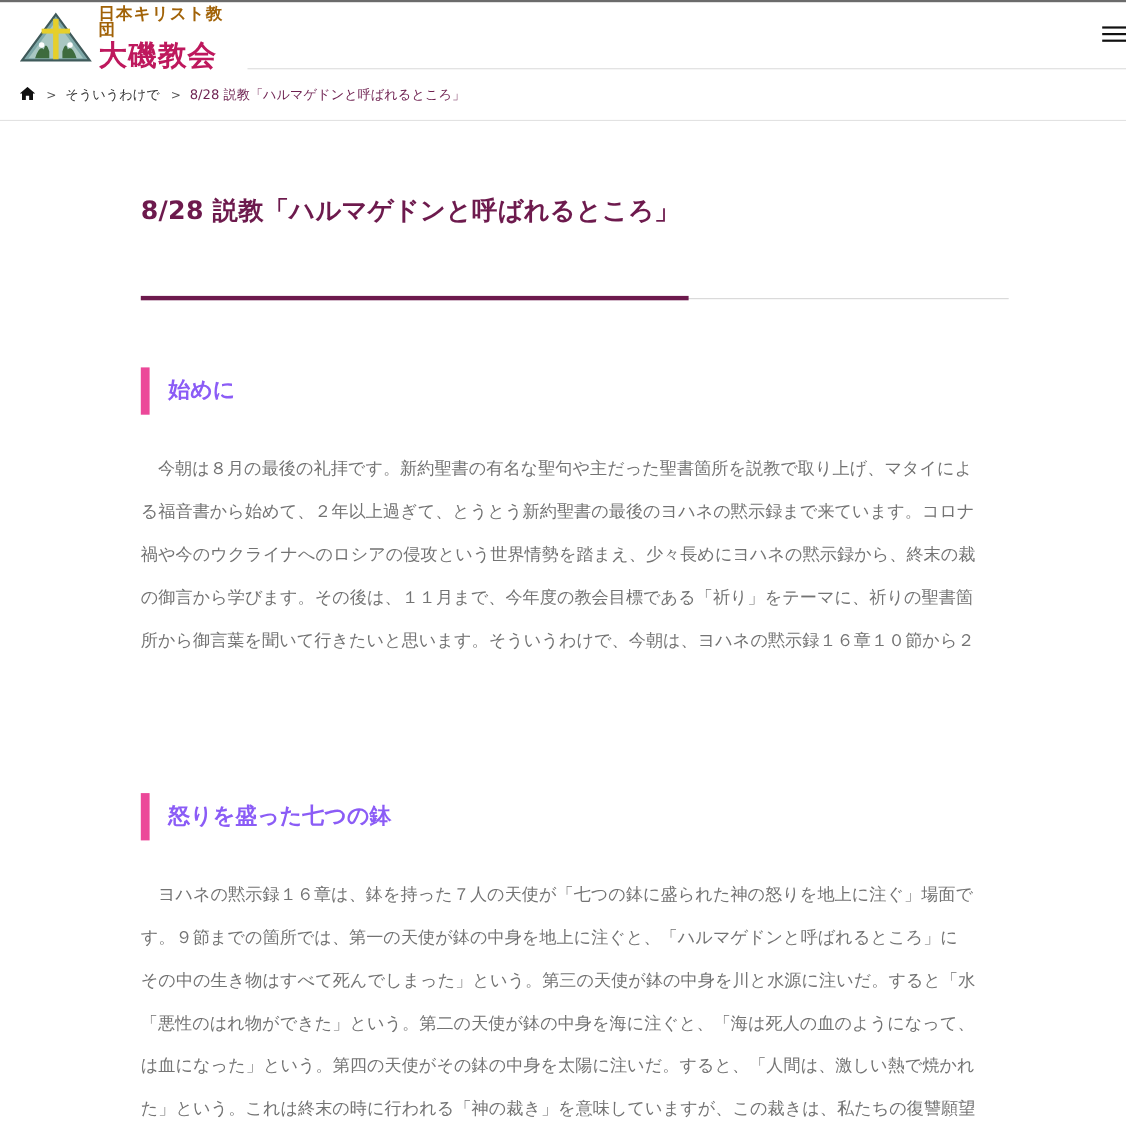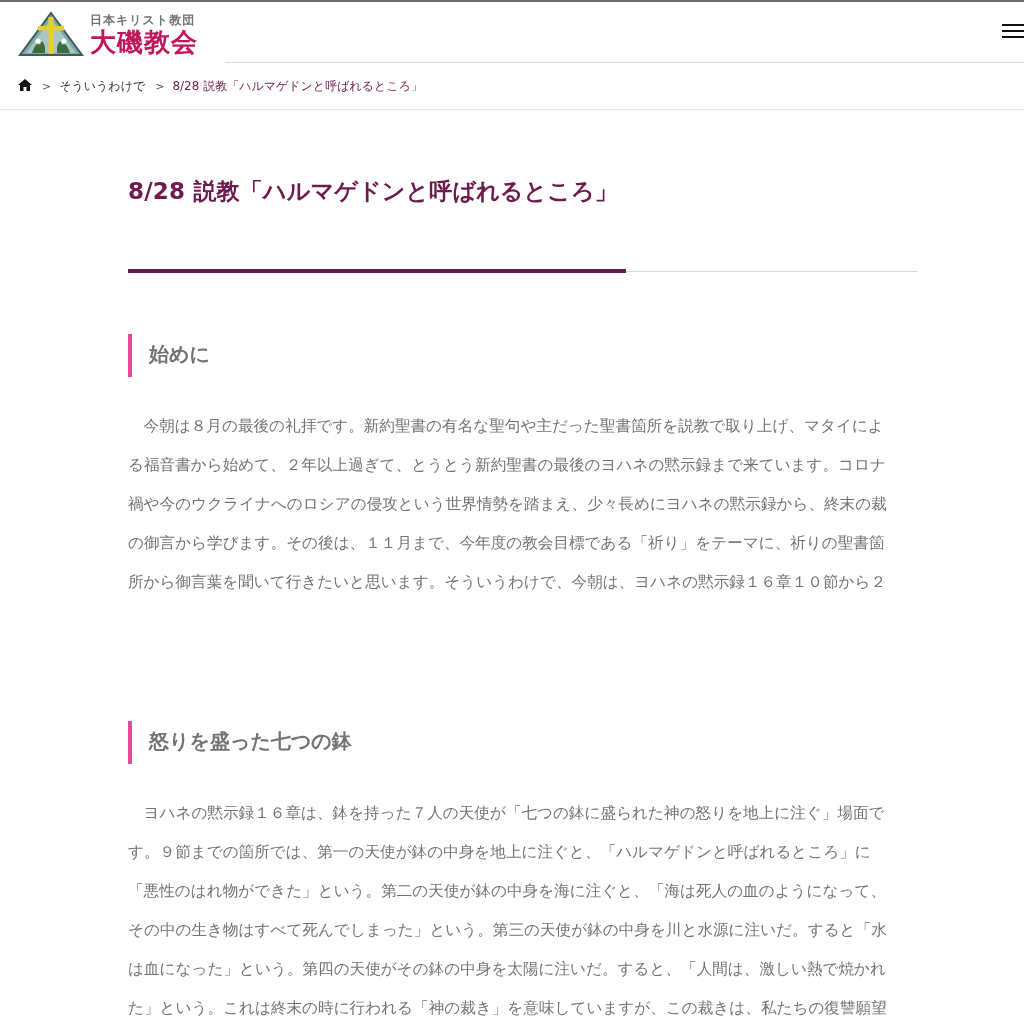--- a/index.html
+++ b/index.html
@@ -3,34 +3,34 @@
   <meta charset="utf-8">
   <style>
     * { box-sizing: border-box; margin: 0; padding: 0; }
     html, body { width: 1024px; height: 1024px; overflow: hidden; background: #fff; }
     body { font-family: "DejaVu Sans", "Liberation Sans", sans-serif; color: #222; position: relative; }
     .topbar-line { position: absolute; top: 0; left: 0; width: 1024px; height: 2px; background: #6b6b6b; }
     .header { position: absolute; top: 2px; left: 0; width: 1024px; height: 60px; }
     .logo { position: absolute; left: 18px; top: 6px; width: 200px; height: 52px; display: flex; align-items: center; cursor: pointer; }
     .logo-emblem { width: 66px; height: 46px; }
     .logo-text { margin-left: 6px; display: flex; flex-direction: column; line-height: 1; }
-    .logo-sub { font-size: 12px; font-weight: bold; letter-spacing: 1px; color: #737373; }
+    .logo-sub { font-size: 15px; font-weight: bold; letter-spacing: 1px; color: #a16207; }
     .logo-main { font-size: 26px; font-weight: bold; color: #be185d; margin-top: 3px; letter-spacing: 1px; }
     .header-divider { position: absolute; top: 62px; left: 225px; width: 799px; height: 1px; background: #ddd; }
     .hamburger { position: absolute; right: 0; top: 22px; width: 22px; height: 20px; cursor: pointer; }
     .hamburger span { display: block; height: 2px; background: #111; margin-bottom: 4px; width: 22px; }
     .breadcrumb { position: absolute; top: 76px; left: 18px; height: 20px; display: flex; align-items: center; font-size: 12px; color: #333; white-space: nowrap; }
     .breadcrumb .sep { margin: 0 8px 0 10px; color: #555; font-size: 11px; }
     .breadcrumb .current { color: #6d1f4f; }
     .breadcrumb a { color: #333; text-decoration: none; cursor: pointer; }
     .crumb-line { position: absolute; top: 109px; left: 0; width: 1024px; height: 1px; background: #e2e2e2; }
     .page-title { position: absolute; top: 176px; left: 128px; font-size: 23px; font-weight: bold; color: #6d1a4d; white-space: nowrap; letter-spacing: 0.2px; }
     .title-rule { position: absolute; top: 271px; left: 128px; width: 789px; height: 1px; background: #d6d6d6; }
     .title-rule-accent { position: absolute; top: 269px; left: 128px; width: 498px; height: 4px; background: #6d1a4d; }
-    .h2 { position: absolute; left: 128px; padding-left: 17px; border-left: 4px solid #ec4899; font-size: 20px; font-weight: bold; color: #737373; height: 43px; line-height: 41px; white-space: nowrap; }
+    .h2 { position: absolute; left: 128px; padding-left: 17px; border-left: 8px solid #ec4899; font-size: 20px; font-weight: bold; color: #8b5cf6; height: 43px; line-height: 41px; white-space: nowrap; }
     .para { position: absolute; left: 128px; width: 790px; font-size: 15.6px; line-height: 39px; color: #737373; }
     .para .line { display: block; white-space: nowrap; height: 39px; }
   </style>
 </head>
 <body>
 
 <div class="topbar-line"></div>
 
 <header class="header">
   <div class="logo">
@@ -82,17 +82,17 @@
   <span class="line">禍や今のウクライナへのロシアの侵攻という世界情勢を踏まえ、少々長めにヨハネの黙示録から、終末の裁</span>
   <span class="line">の御言から学びます。その後は、１１月まで、今年度の教会目標である「祈り」をテーマに、祈りの聖書箇</span>
   <span class="line">所から御言葉を聞いて行きたいと思います。そういうわけで、今朝は、ヨハネの黙示録１６章１０節から２</span>
 </div>
 
 <h2 class="h2" style="top:721px;">怒りを盛った七つの鉢</h2>
 
 <div class="para" style="top:794px;">
   <span class="line">　ヨハネの黙示録１６章は、鉢を持った７人の天使が「七つの鉢に盛られた神の怒りを地上に注ぐ」場面で</span>
   <span class="line">す。９節までの箇所では、第一の天使が鉢の中身を地上に注ぐと、「ハルマゲドンと呼ばれるところ」に</span>
+  <span class="line">その中の生き物はすべて死んでしまった」という。第三の天使が鉢の中身を川と水源に注いだ。すると「水</span>
   <span class="line">「悪性のはれ物ができた」という。第二の天使が鉢の中身を海に注ぐと、「海は死人の血のようになって、</span>
-  <span class="line">その中の生き物はすべて死んでしまった」という。第三の天使が鉢の中身を川と水源に注いだ。すると「水</span>
   <span class="line">は血になった」という。第四の天使がその鉢の中身を太陽に注いだ。すると、「人間は、激しい熱で焼かれ</span>
   <span class="line">た」という。これは終末の時に行われる「神の裁き」を意味していますが、この裁きは、私たちの復讐願望</span>
 </div>
 
 </body></html>

